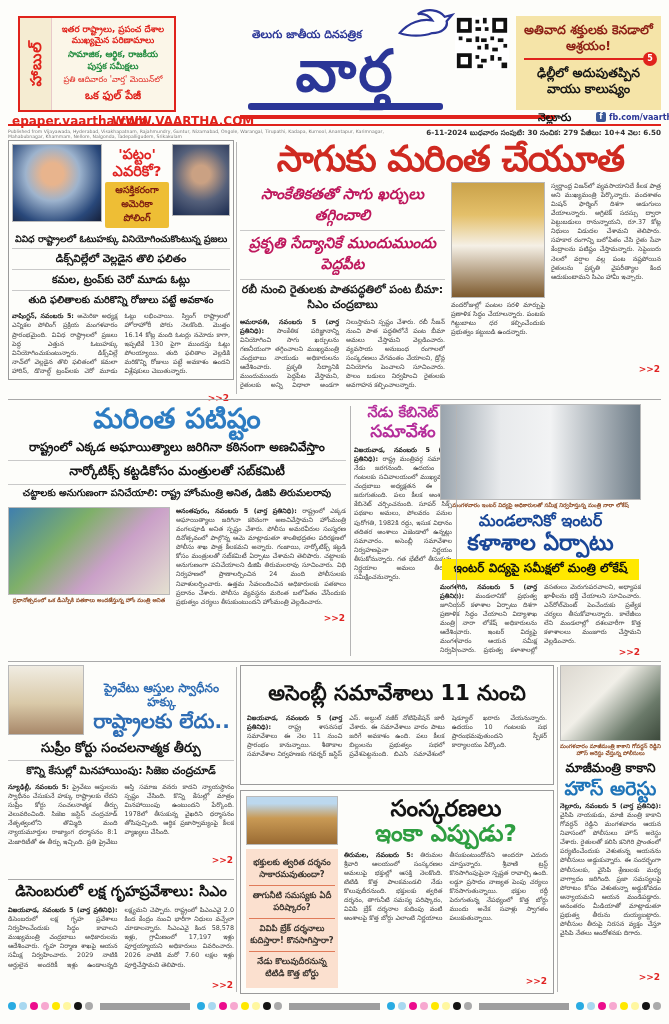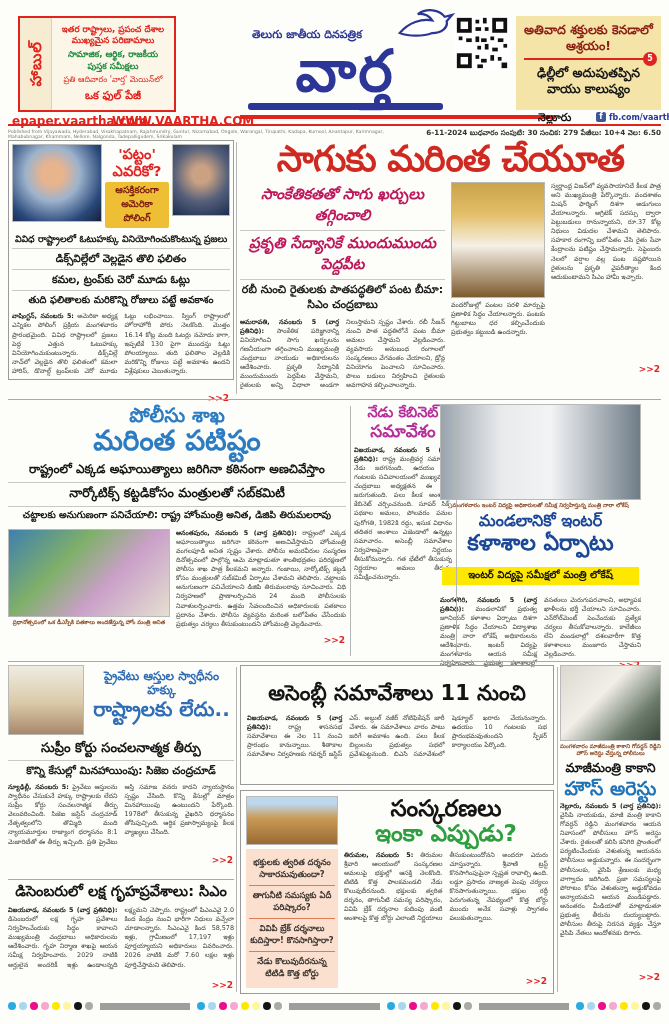--- a/index.html
+++ b/index.html
@@ -51,21 +51,21 @@
   .us-head { color:#e02423; font-weight:bold; font-size:14.5px; line-height:1.15; text-align:center; }
   .us-chip { background:#eebe35; color:#7c1a10; font-weight:bold; font-size:9.5px; text-align:center; padding:2px 3px; margin-top:3px; border-radius:2px; }
   .main-head { color:#cf2a21; font-weight:900; font-size:36px; line-height:1.05; text-align:center; letter-spacing:-1px; }
   .mh-sub1 { font-size:15px; font-weight:bold; color:#be185d; text-align:center; padding:3px 0;font-style:italic; }
   .mh-sub3 { font-size:11px; font-weight:bold; color:#1c1c1c; text-align:center; padding:3px 0; border-top:1px solid #c9c9c9; }
   .pol-h1 { color:#2d7cc2; font-weight:bold; font-size:20px; text-align:center; line-height:1.1; }
   .pol-h2 { color:#2d7cc2; font-weight:bold; font-size:28px; text-align:center; line-height:1.1; }
   .cab-h { color:#b52e9b; font-weight:bold; font-size:14.5px; text-align:center; line-height:1.2; }
   .int-h1 { color:#1a4797; font-weight:bold; font-size:16px; text-align:center; line-height:1.15; }
   .int-h2 { color:#1a4797; font-weight:bold; font-size:22px; text-align:center; line-height:1.15; }
-  .ysub { background:#ffe800; color:#111; font-weight:bold; font-size:10px; text-align:center; padding:2px 3px; margin:11px 2px; }
+  .ysub { background:#ffe800; color:#111; font-weight:bold; font-size:12px; text-align:center; padding:2px 3px; margin:3px 2px; }
   .sc-h1 { color:#2f6db4; font-weight:bold; font-size:12px; line-height:1.2; text-align:center; }
   .sc-h2 { color:#2f6db4; font-weight:bold; font-size:20px; line-height:1.15; text-align:center; }
   .blk-h { color:#141414; font-weight:bold; text-align:center; }
   .tmp-h1 { color:#141414; font-weight:bold; font-size:23px; text-align:center; line-height:1.1; }
   .tmp-h2 { color:#2f9e41; font-weight:bold; font-size:23px; text-align:center; line-height:1.1; }
   .pinkbox { background:#fbe0cf; padding:4px 3px; }
   .pinkbox .q { font-size:8.4px; font-weight:bold; color:#37322d; text-align:center; padding:4px 1px; }
   .pinkbox .q + .q { border-top:1px solid #e07b5a; }
   .arr-h1 { color:#141414; font-weight:bold; font-size:12.5px; text-align:center; }
   .arr-h2 { color:#1f74b8; font-weight:bold; font-size:19px; text-align:center; line-height:1.1; }
@@ -209,21 +209,20 @@
           <span class="jump">&gt;&gt;2</span>
         </div>
       </div>
     </div>
   </div>
 
   <div class="abs vline" style="left:236px; top:142px; height:252px;"></div>
   <div class="abs hline" style="left:8px; top:399px; width:653px;"></div>
 
   <div class="abs" style="left:8px; top:404px; width:338px; height:254px;">
-    <div class="pol-h1">పోలీసు శాఖ</div>
     <div class="pol-h2">మరింత పటిష్టం</div>
     <div style="margin-top:3px;">
       <div class="subline" style="font-size:12px;">రాష్ట్రంలో ఎక్కడ అఘాయిత్యాలు జరిగినా కఠినంగా అణచివేస్తాం</div>
       <div class="subline" style="font-size:12.5px;">నార్కోటిక్స్ కట్టడికోసం మంత్రులతో సబ్‌కమిటీ</div>
       <div class="subline" style="font-size:9.6px;">చట్టాలకు అనుగుణంగా పనిచేయాలి: రాష్ట్ర హోంమంత్రి అనిత, డిజిపి తిరుమలరావు</div>
     </div>
     <div style="display:flex; gap:6px; margin-top:3px;">
       <div style="width:162px;">
         <div class="ph p-police" style="width:162px; height:88px;"></div>
         <div class="cap" style="margin-top:2px;">ప్రధానోత్సవంలో ఒక డీఎస్పీకి పతకాలు అందజేస్తున్న హోం మంత్రి అనిత</div>
@@ -255,21 +254,21 @@
     </div>
   </div>
 
   <div class="abs vline" style="left:350px; top:406px; height:250px;"></div>
   <div class="abs vline" style="left:456px; top:406px; height:250px;"></div>
   <div class="abs hline" style="left:8px; top:661px; width:653px;"></div>
 
   <div class="abs" style="left:8px; top:665px; width:226px; height:211px;">
     <div style="display:flex; gap:5px;">
       <div class="ph p-sc" style="width:76px; height:70px;"></div>
-      <div style="flex:1; padding-top:4px;">
+      <div style="flex:1; padding-top:4px;margin-top:12px;">
         <div class="sc-h1">ప్రైవేటు ఆస్తుల స్వాధీనం హక్కు</div>
         <div class="sc-h2">రాష్ట్రాలకు లేదు..</div>
       </div>
     </div>
     <div style="margin-top:2px;">
       <div class="subline" style="font-size:13px;">సుప్రీం కోర్టు సంచలనాత్మక తీర్పు</div>
       <div class="subline" style="font-size:10.5px;">కొన్ని కేసుల్లో మినహాయింపు: సిజెఐ చంద్రచూడ్</div>
     </div>
     <div class="body c2" style="height:84px; margin-top:2px;">
       <b>న్యూఢిల్లీ, నవంబరు 5:</b> <span>ప్రైవేటు ఆస్తులను స్వాధీనం చేసుకునే హక్కు రాష్ట్రాలకు లేదని సుప్రీం కోర్టు సంచలనాత్మక తీర్పు వెలువరించింది. సిజెఐ జస్టిస్ చంద్రచూడ్ నేతృత్వంలోని తొమ్మిది మంది న్యాయమూర్తుల రాజ్యాంగ ధర్మాసనం 8:1 మెజారిటీతో ఈ తీర్పు ఇచ్చింది. ప్రతి ప్రైవేటు ఆస్తి సమాజ వనరు కాదని న్యాయస్థానం స్పష్టం చేసింది. కొన్ని కేసుల్లో మాత్రం మినహాయింపు ఉంటుందని పేర్కొంది. 1978లో తీసుకున్న వైఖరిని ధర్మాసనం తోసిపుచ్చింది. ఆర్థిక ప్రజాస్వామ్యంపై కీలక వ్యాఖ్యలు చేసింది.</span>

